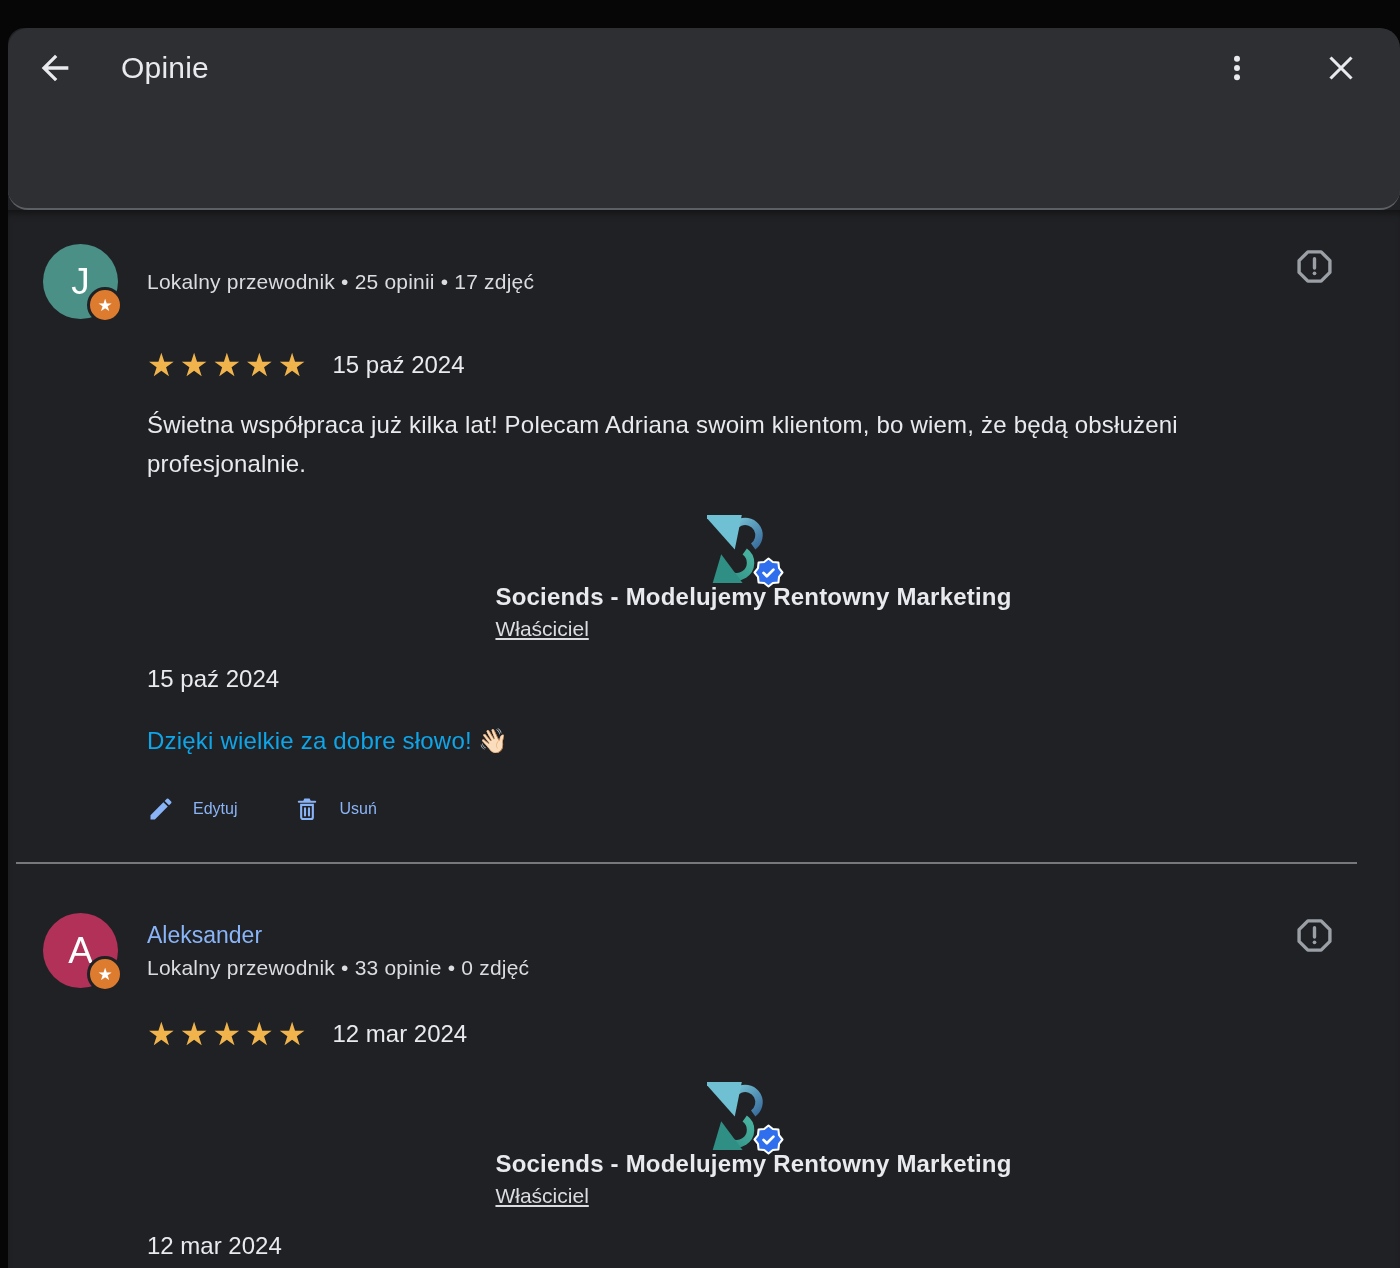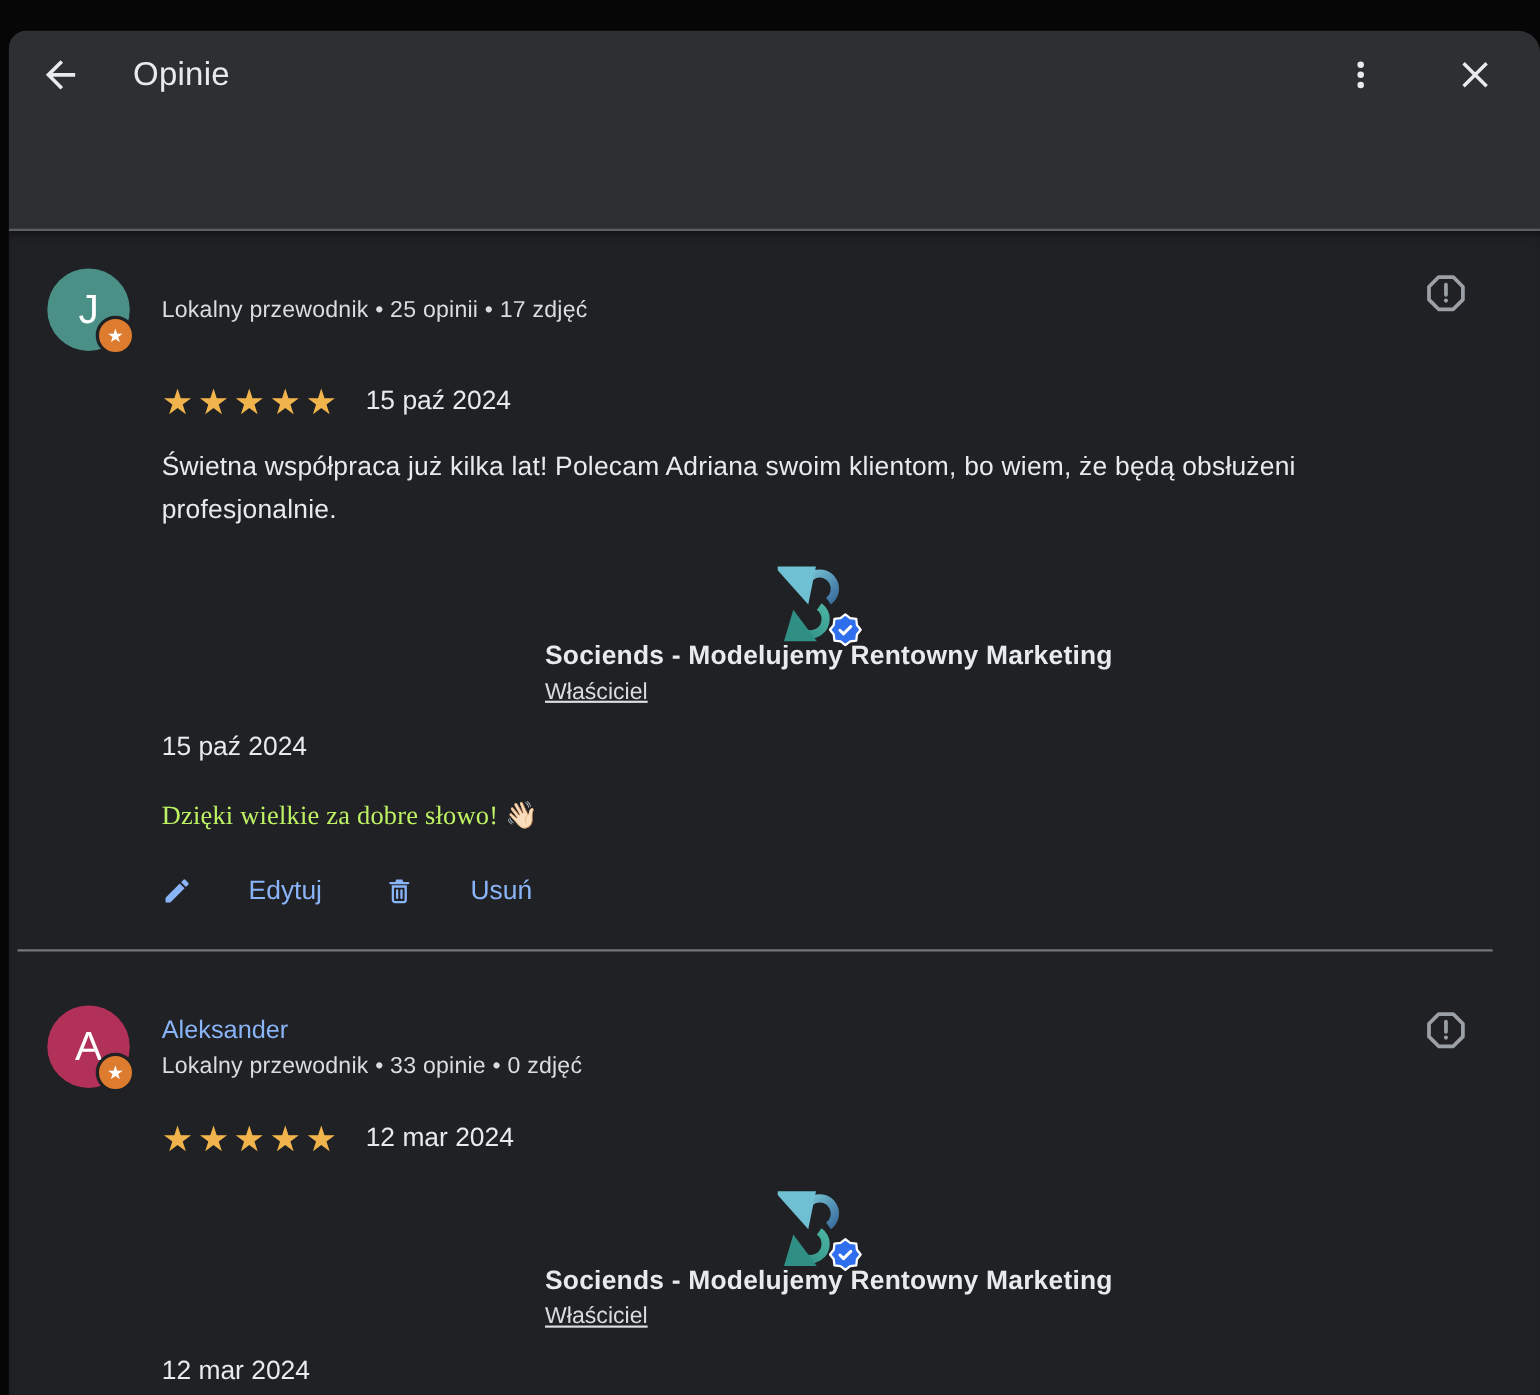--- a/index.html
+++ b/index.html
@@ -9,20 +9,21 @@
     -webkit-font-smoothing:antialiased;
   }
   .panel{
     position:absolute;left:8px;top:28px;right:0;bottom:0;
     background:#202124;border-radius:16px 20px 0 0;overflow:hidden;
   }
   
   .header{
     position:relative;height:180px;background:#2d2f33;
     border-bottom:2px solid #5c5f63;
+    border-radius:20px;
   }
   .hdr-row{
     position:absolute;top:17px;left:25px;right:37px;height:46px;
     display:flex;align-items:center;
   }
   .icon-btn{
     background:none;border:none;padding:0;margin:0;cursor:pointer;
     width:44px;height:44px;display:flex;align-items:center;justify-content:center;
     color:#e8eaed;
   }
@@ -76,26 +77,26 @@
   .review-text{
     margin-top:24px;font-size:24px;line-height:39px;color:#e8eaed;max-width:1110px;letter-spacing:.2px;
   }
   .reply-head{display:flex;align-items:center;margin-top:32px;flex-direction:column;}
   .logo-wrap{position:relative;width:68px;height:68px;flex:0 0 68px;}
   .v-badge{position:absolute;right:-9px;bottom:-5px;width:31px;height:31px;}
   .biz{margin-left:26px;}
   .biz-name{font-size:24px;font-weight:700;color:#e8eaed;letter-spacing:.2px;}
   .biz-role{font-size:21px;color:#dadce0;margin-top:6px;text-decoration:underline;}
   .reply-date{margin-top:24px;font-size:24px;color:#e8eaed;}
-  .reply-text{margin-top:34px;font-size:24px;color:#bef264;letter-spacing:.2px;font-family:Liberation Serif, serif;}
+  .reply-text{margin-top:34px;font-size:24px;color:#0ea5e9;letter-spacing:.2px;}
   .actions{display:flex;align-items:center;margin-top:40px;}
   .action-btn{
     background:none;border:none;padding:0;cursor:pointer;
     display:flex;align-items:center;color:#8ab4f8;
-    font-family:"Liberation Sans", sans-serif;font-size:24px;font-weight:500;gap:33px;
+    font-family:"Liberation Sans", sans-serif;font-size:16px;font-weight:500;
   }
   .action-btn + .action-btn{margin-left:56px;align-items:center;}
   .action-btn svg{margin-right:18px;}
   .review-divider{
     margin:39px 43px 0 8px;border-top:2px solid #75787c;
   }
 </style>
 </head>
 <body>
 

